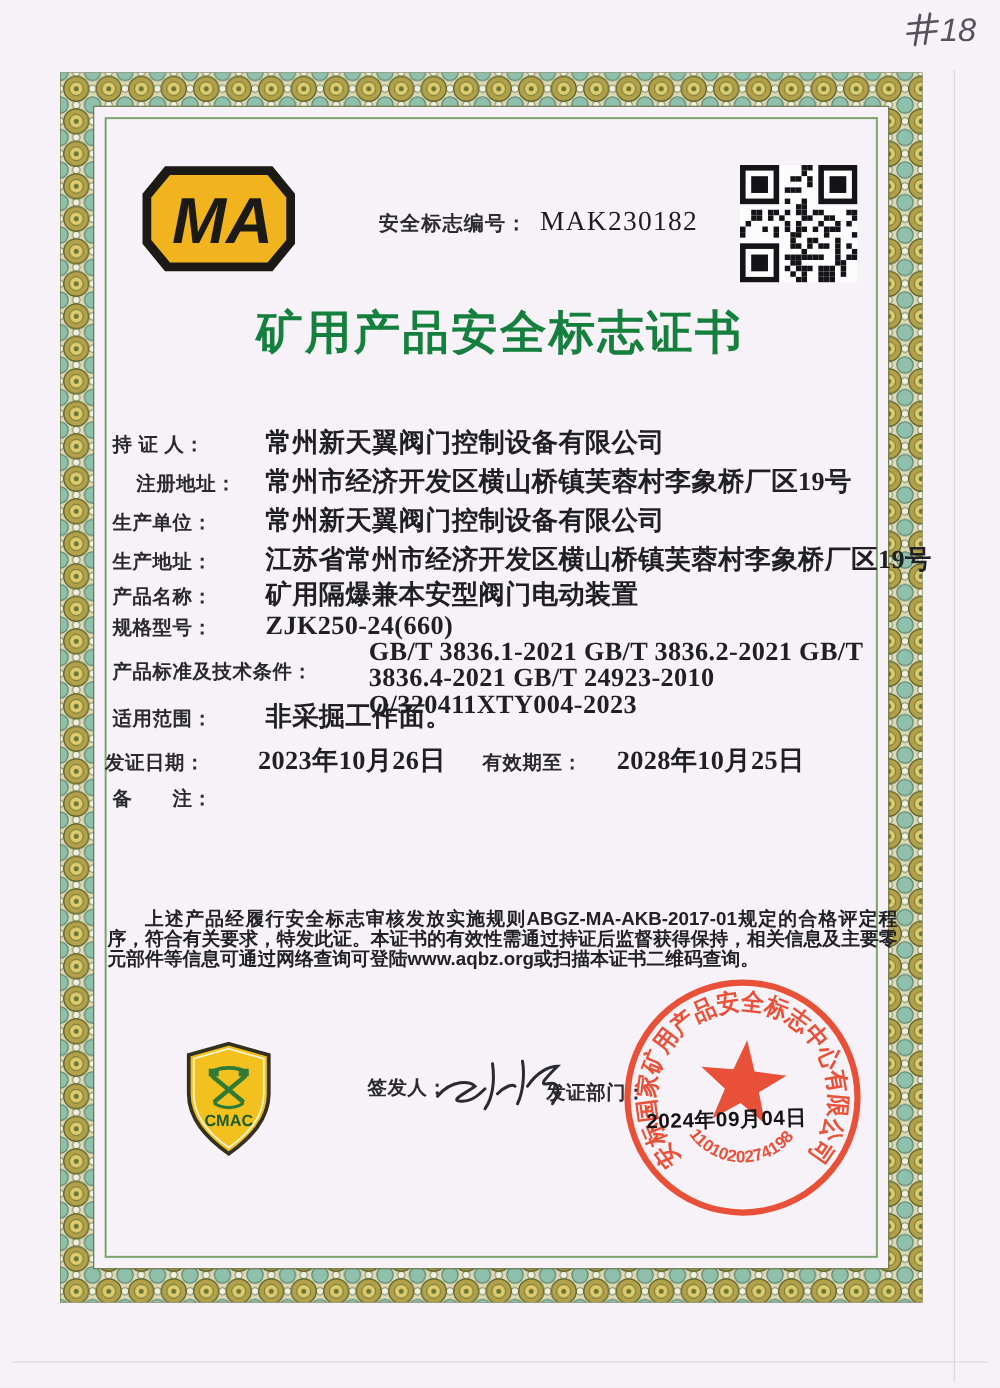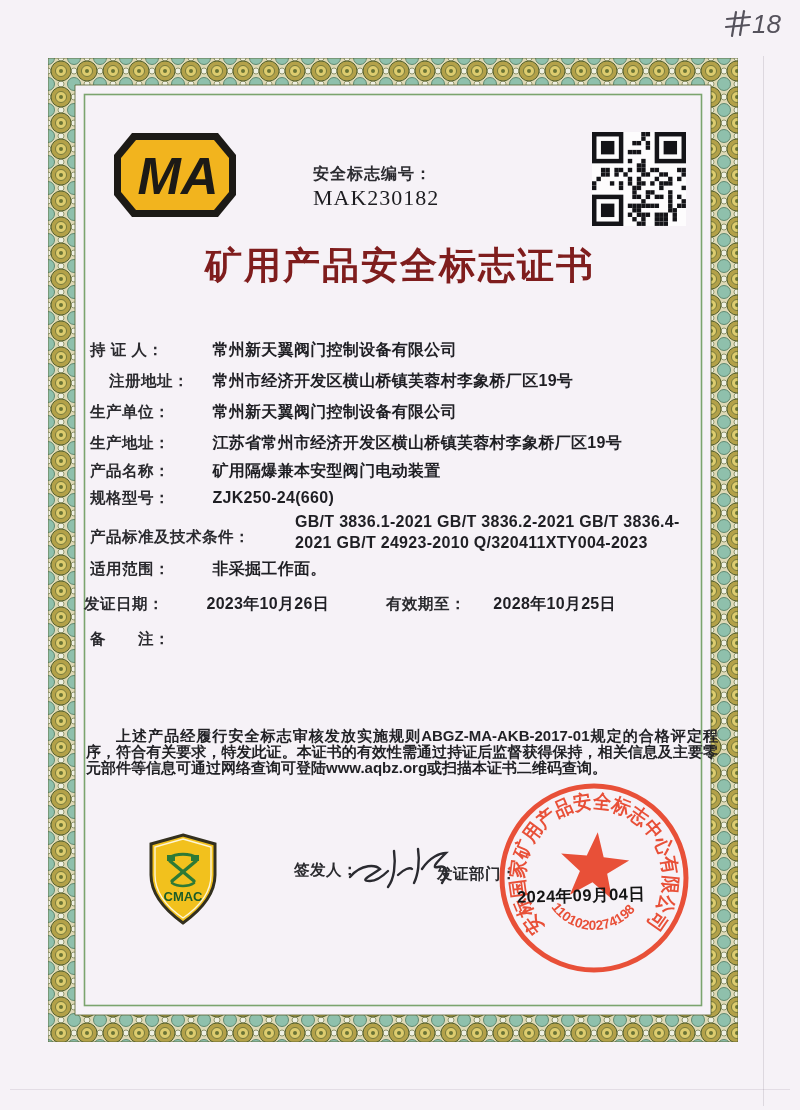--- a/index.html
+++ b/index.html
@@ -12,25 +12,25 @@
   .page{
     position:absolute;left:0;top:0;width:800px;height:1110px;
     background:#f6f2f7;
   }
   .abs{position:absolute;}
   .hdr-line{display:flex;align-items:baseline;}
   .hdr-label{font-size:16px;font-weight:700;color:#2b2b30;letter-spacing:1px;}
   .hdr-number{font-family:"Liberation Serif",serif;font-size:22px;color:#1c1c20;margin-left:10px;letter-spacing:1px;}
   .title{
     left:0;right:0;top:241px;text-align:center;
-    font-size:37px;font-weight:900;color:#7f1d1d;letter-spacing:2px;
+    font-size:37px;font-weight:900;color:#15803d;letter-spacing:2px;
   }
   .row{white-space:nowrap;}
   .lbl{font-size:15.5px;font-weight:700;color:#2a2a2e;letter-spacing:0.5px;}
-  .val{font-size:16px;font-weight:700;color:#1f1f24;letter-spacing:0.3px;}
+  .val{font-size:21px;font-weight:700;color:#1f1f24;letter-spacing:0.3px;font-family:Liberation Serif, serif;}
   .val-wrap{white-space:normal;line-height:21px;}
   .statement{
     font-size:15px;font-weight:700;color:#222226;
     line-height:16px;text-indent:2em;text-align:justify;
   }
   .stamp-date{
     font-size:16.5px;font-weight:700;color:#141414;
     letter-spacing:0.5px;transform:rotate(-1.5deg);
   }
   .edge-v{width:1px;background:rgba(110,100,118,0.18);}
@@ -71,21 +71,21 @@
     </g>
     <text x="30" y="31" font-size="26" fill="#55525c" font-style="italic" font-family="Liberation Sans, sans-serif">18</text>
   </svg>
 
   <svg class="abs" style="left:112px;top:131px;" width="126" height="88" viewBox="0 0 126 88">
     <polygon points="20,2 106,2 124,24 124,64 106,86 20,86 2,64 2,24" fill="#1c1a16"></polygon>
     <polygon points="24,9 102,9 117,27 117,61 102,79 24,79 9,61 9,27" fill="#f2b41e"></polygon>
     <text x="66" y="63" text-anchor="middle" font-size="52" font-weight="900" font-style="italic" fill="#1c1a16" font-family="Liberation Sans, sans-serif">MA</text>
   </svg>
 
-  <div class="abs hdr-line" style="left:303px;top:164px;flex-direction:column;">
+  <div class="abs hdr-line" style="left:303px;top:164px;">
     <span class="hdr-label">安全标志编号：</span>
     <span class="hdr-number">MAK230182</span>
   </div>
 
   <svg class="abs" id="qr" style="left:592px;top:132px;" width="94" height="94" viewBox="0 0 94 94">
     <rect width="94" height="94" fill="#fdfcfd"></rect>
   <rect x="49.23809523809524" y="0" width="4.386666666666667" height="4.386666666666667" fill="#141418"></rect>
       <rect x="53.714285714285715" y="0" width="4.386666666666667" height="4.386666666666667" fill="#141418"></rect>
       <rect x="49.23809523809524" y="4.476190476190476" width="4.386666666666667" height="4.386666666666667" fill="#141418"></rect>
       <rect x="40.285714285714285" y="8.952380952380953" width="4.386666666666667" height="4.386666666666667" fill="#141418"></rect>

